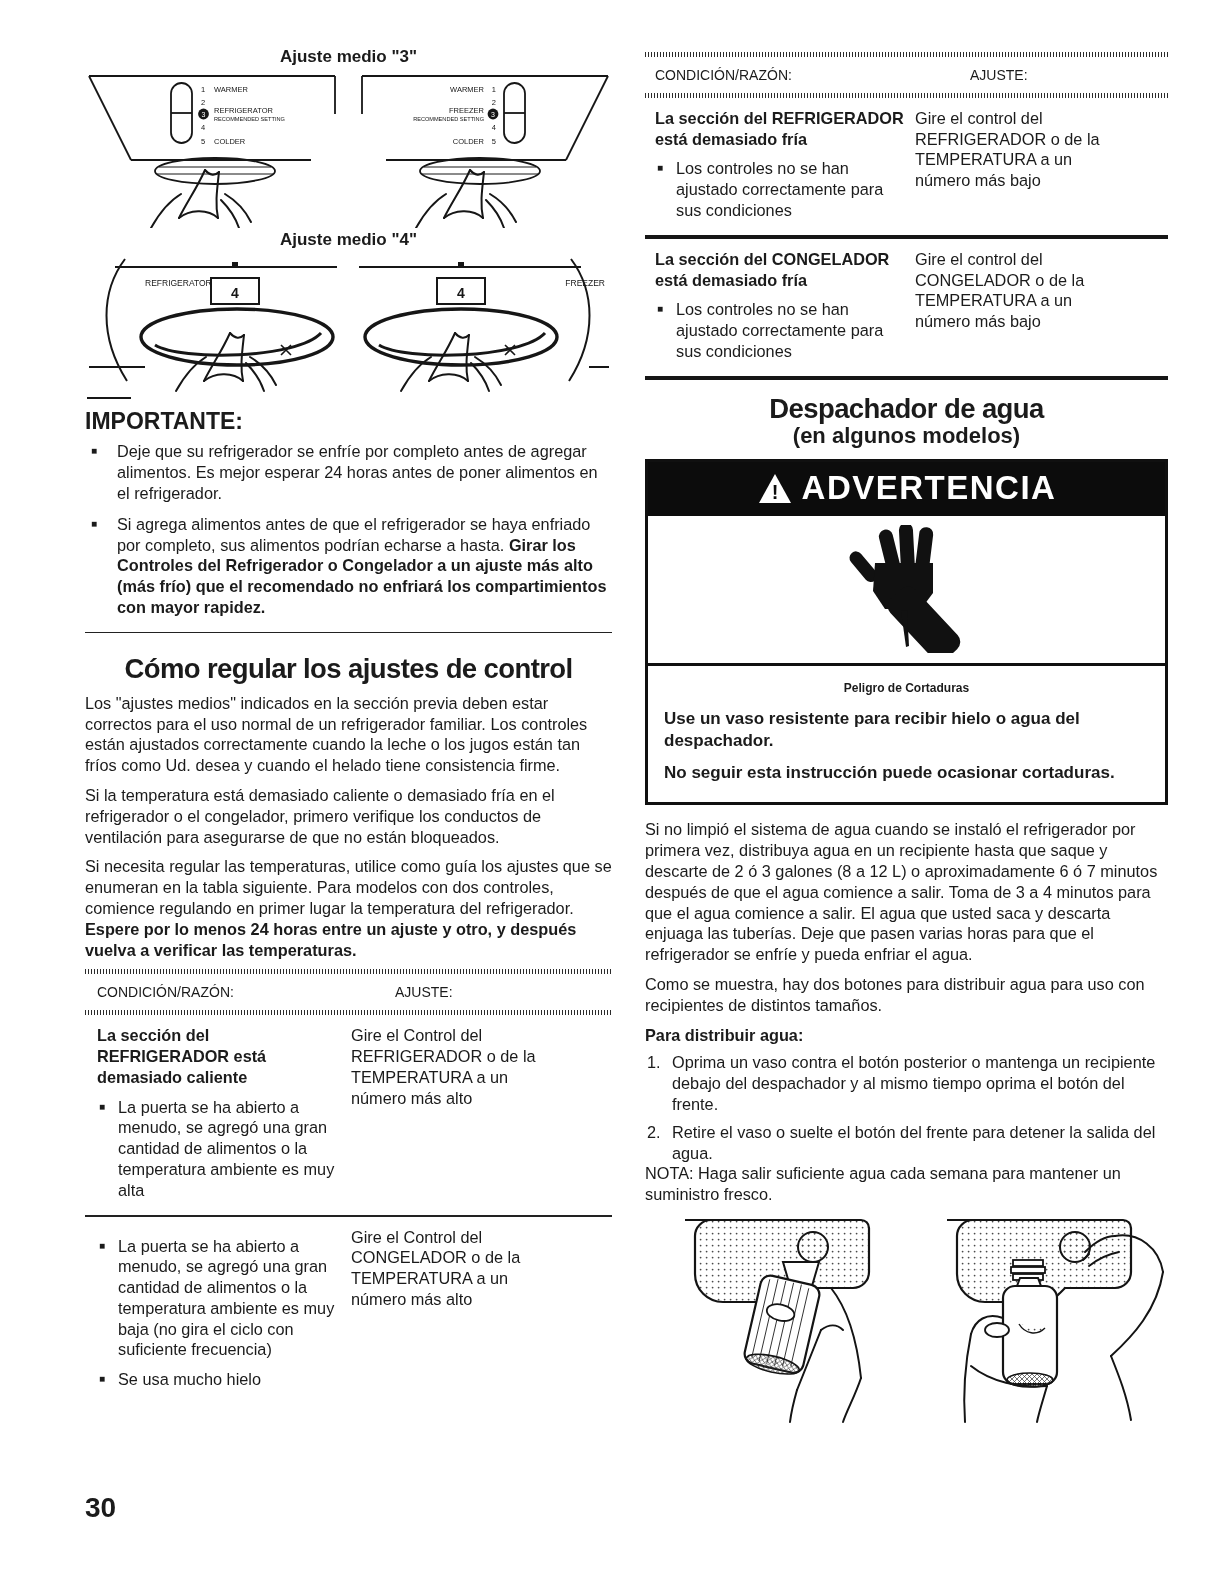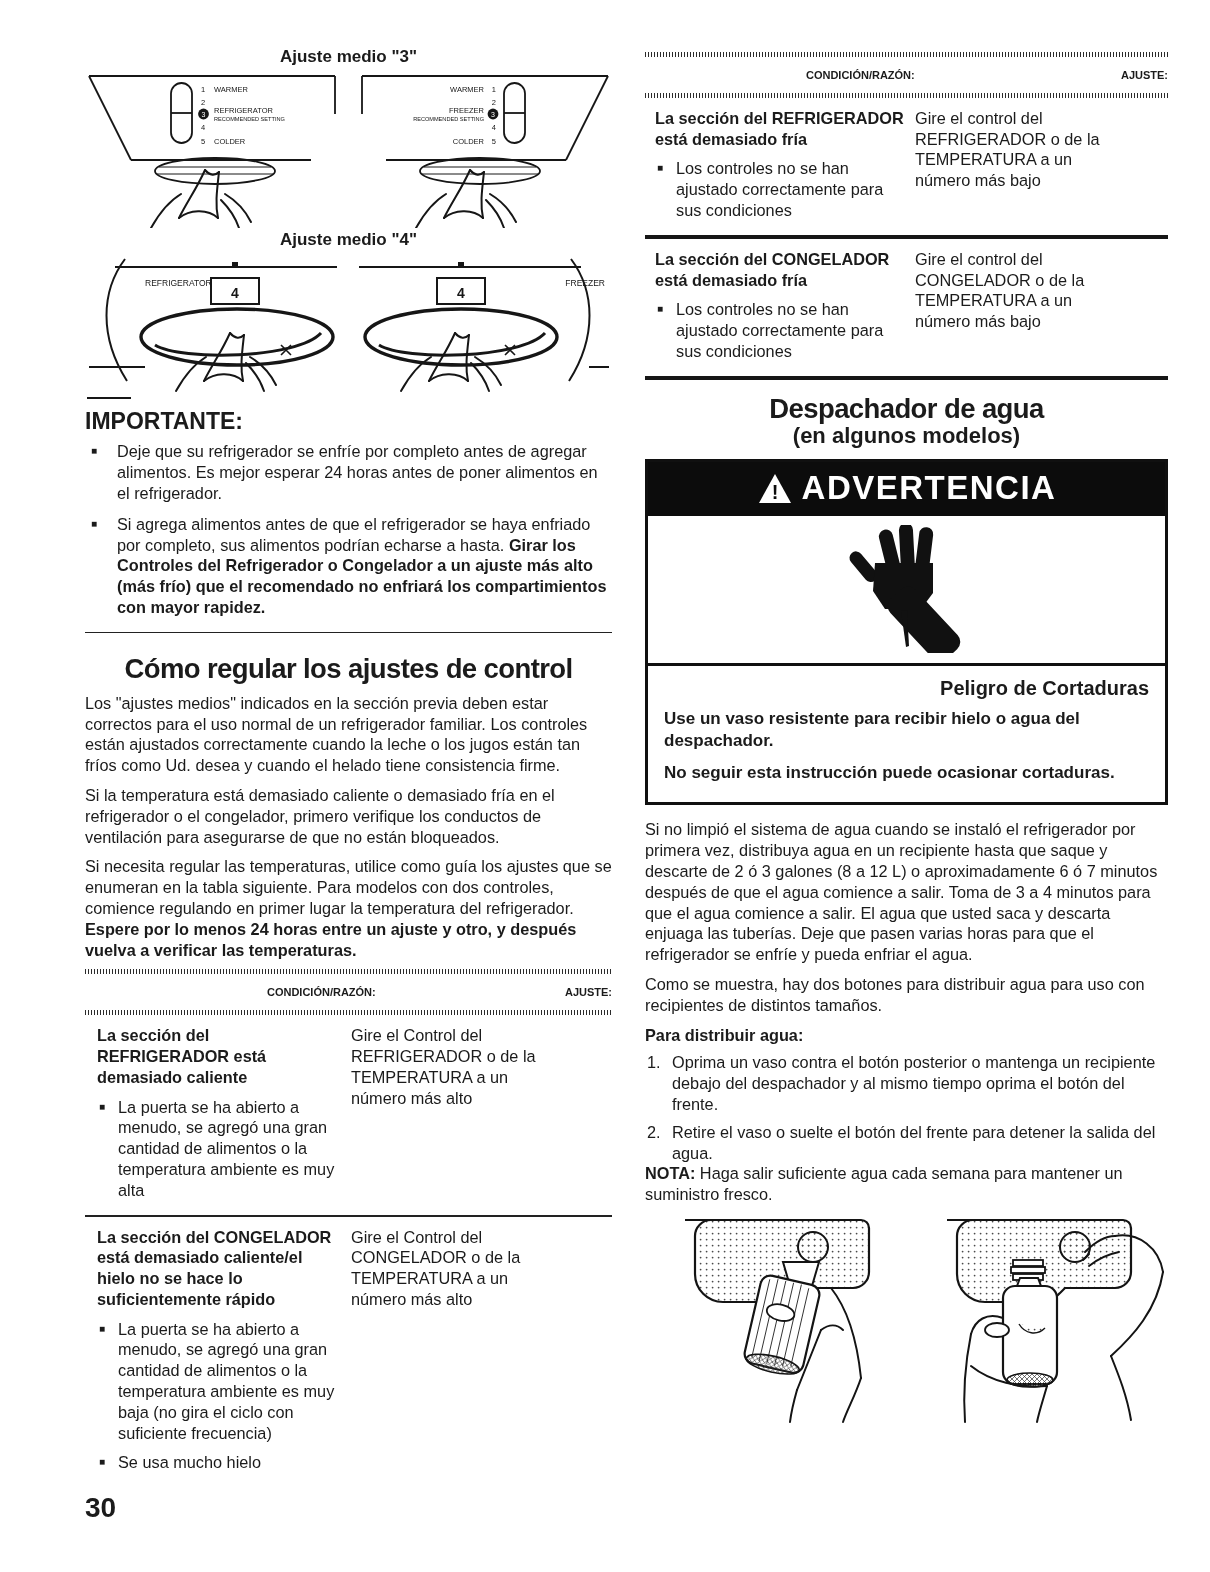--- a/index.html
+++ b/index.html
@@ -27,21 +27,21 @@
   .rule { border:none; border-top:1.5px solid #222; margin:14px 0 4px; }
 
   h2.section { font-size:27.5px; line-height:30px; font-weight:bold; text-align:center;
                letter-spacing:-0.6px; margin:21px 0 9px; }
   p.body { margin:0 0 9px; }
 
   
   .tbl { margin-top:6px; }
   .hatch { height:5px;
     background:repeating-linear-gradient(90deg,#2b2b2b 0 1px,transparent 1px 3px); }
-  .tbl-head { display:flex; padding:8px 0 7px 12px; font-weight:bold; font-size:11px;justify-content:flex-end; }
+  .tbl-head { display:flex; padding:8px 0 7px 12px; font-weight:normal; font-size:14px; }
   .tbl-head .c1 { width:298px; }
   .tbl-right .tbl-head { padding-left:10px; }
   .tbl-right .tbl-head .c1 { width:315px; }
   .tbl-row { display:flex; padding:10px 0 14px 12px; }
   .tbl-right .tbl-row { padding-left:10px; }
   .cond { flex:0 0 246px; margin-right:8px; }
   .tbl-right .cond { flex:0 0 252px; }
   .cond-title { font-weight:bold; }
   .brow { display:flex; margin-top:9px; }
   .brow .bm { flex:0 0 21px; padding-left:2px; font-size:10px; line-height:20.8px; }
@@ -56,30 +56,30 @@
   h2.disp { margin:14px 0 2px; }
   .disp-sub { text-align:center; font-weight:bold; font-size:22px; margin-bottom:12px; }
 
   .warnbox { border:3px solid #101010; margin-bottom:14px; }
   .warn-bar { background:#0c0c0c; color:#fff; height:54px; display:flex;
               align-items:center; justify-content:center; gap:9px; }
   .warn-word { font-size:33px; font-weight:bold; letter-spacing:1.5px; }
   .warn-iconarea { height:150px; display:flex; align-items:center; justify-content:center;
                    border-bottom:3px solid #101010; }
   .warn-text { padding:12px 16px 16px; }
-  .warn-title { text-align:right; font-weight:bold; font-size:20px; margin-bottom:10px; }
+  .warn-title { text-align:center; font-weight:bold; font-size:12px; margin-bottom:10px; }
   .warn-line { font-weight:bold; font-size:17px; line-height:22px; margin-bottom:10px; }
   .warn-line:last-child { margin-bottom:2px; }
 
   .steps-head { font-weight:bold; margin:2px 0 2px; }
   .step { display:flex; margin-top:7px; }
   .step-num { flex:0 0 27px; padding-left:2px; }
   .step-text { flex:1; }
   .nota { margin-top:11px; }
-  .nota b { font-weight:bold;text-align:center; }
+  .nota b { font-weight:normal;text-align:center; }
 
   .page-num { position:absolute; left:85px; top:1498px; font-size:28px; font-weight:bold; }
 
   text.svglbl { font-family:"Liberation Sans", sans-serif; fill:#161616; }
 </style>
 </head>
 <body>
 
 <div>
 
@@ -220,21 +220,20 @@
             <span class="bt">La puerta se ha abierto a menudo, se agregó una gran cantidad de alimentos o la temperatura ambiente es muy alta</span>
           </div>
         </div>
         <div class="adj">Gire el Control del REFRIGERADOR o de la TEMPERATURA a un número más alto</div>
       </div>
 
       <div class="rowsep-thin"></div>
 
       <div class="tbl-row">
         <div class="cond">
-          <div class="cond-title">La sección del CONGELADOR está demasiado caliente/el hielo no se hace lo suficientemente rápido</div>
           <div class="brow">
             <span class="bm">■</span>
             <span class="bt">La puerta se ha abierto a menudo, se agregó una gran cantidad de alimentos o la temperatura ambiente es muy baja (no gira el ciclo con suficiente frecuencia)</span>
           </div>
           <div class="brow">
             <span class="bm">■</span>
             <span class="bt">Se usa mucho hielo</span>
           </div>
         </div>
         <div class="adj">Gire el Control del CONGELADOR o de la TEMPERATURA a un número más alto</div>

